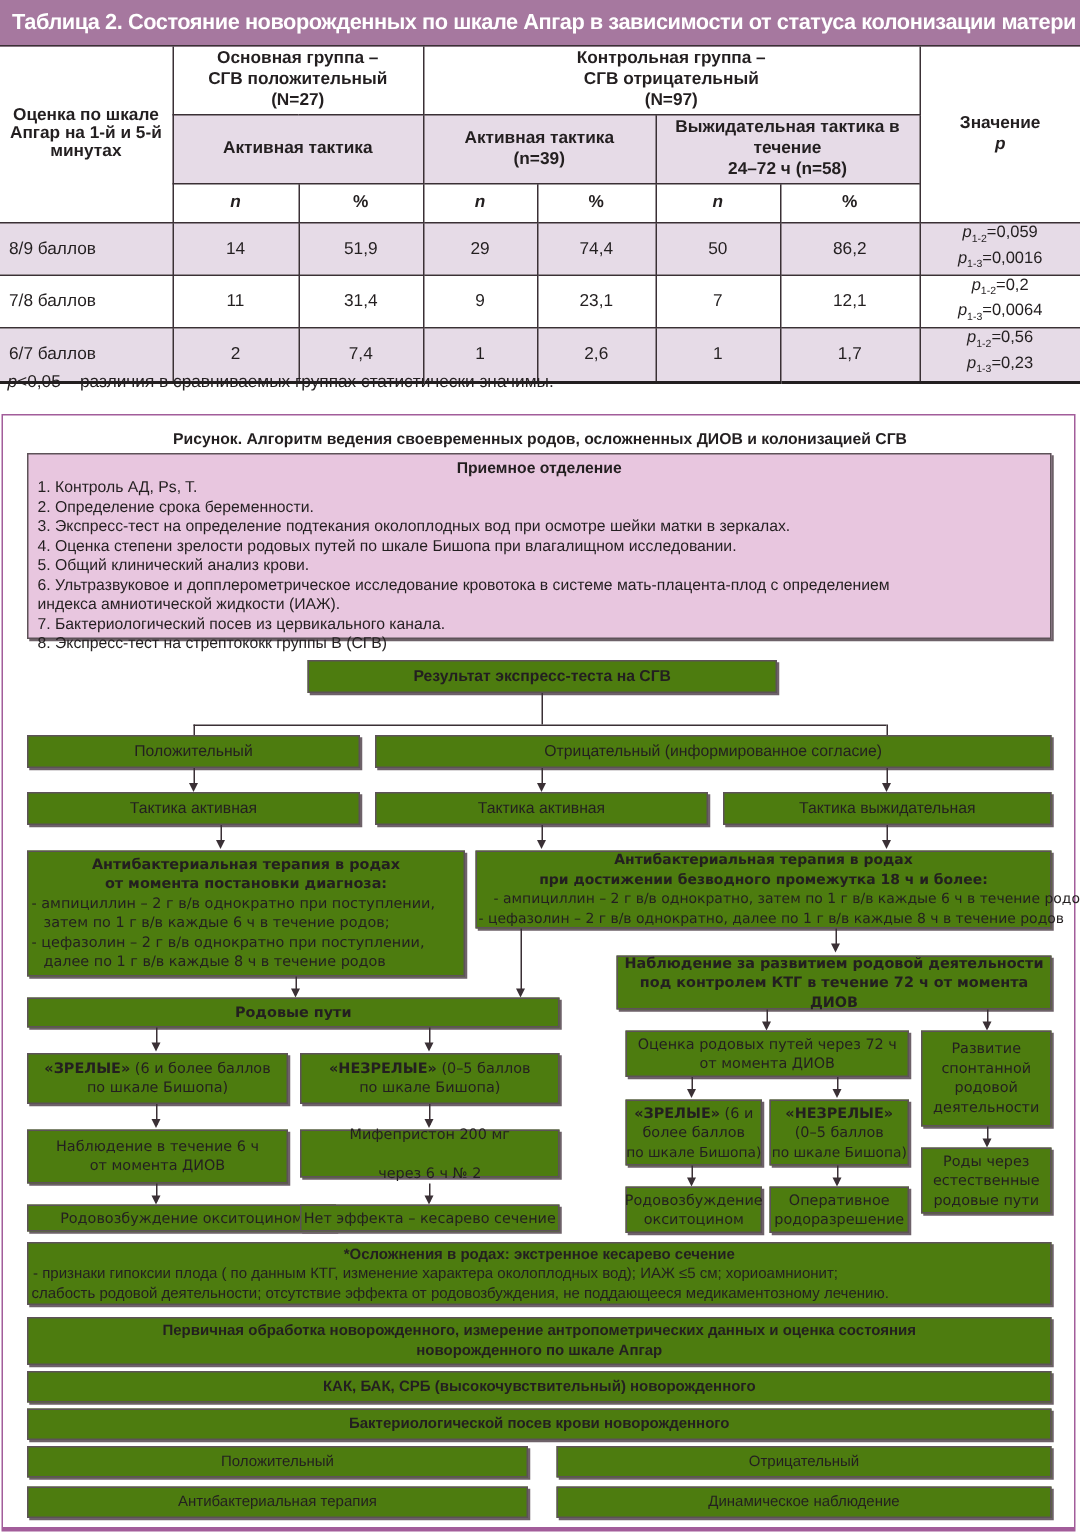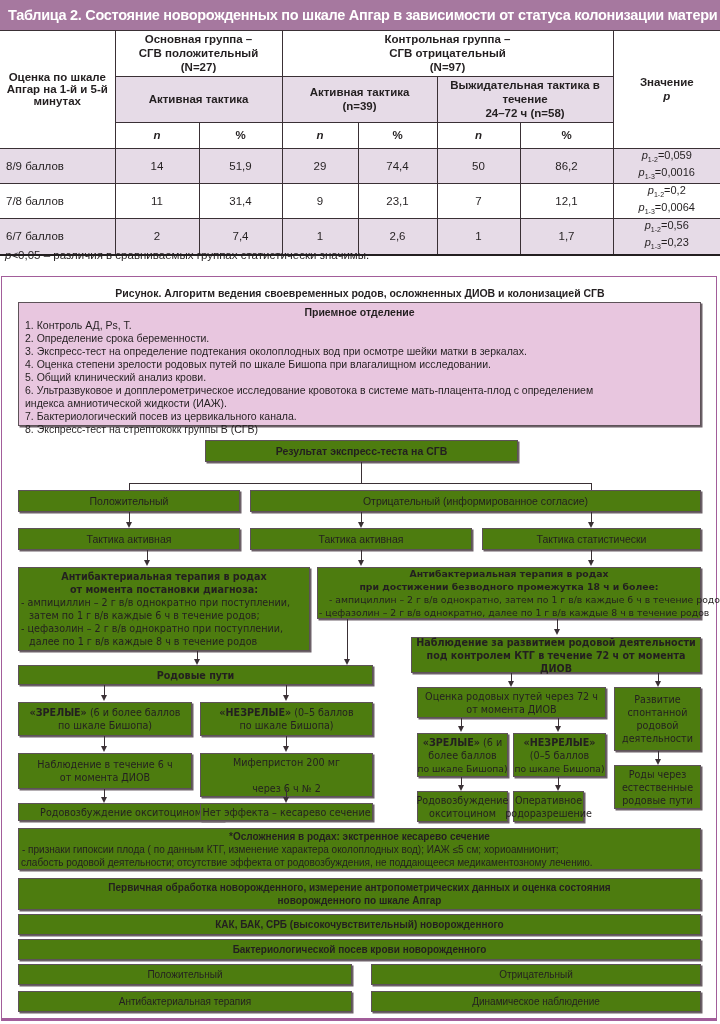--- a/index.html
+++ b/index.html
@@ -170,21 +170,21 @@
 
 <div class="line" style="left:129px;top:512px;width:1px;height:13px;"></div>
 <div class="arrow" style="left:126px;top:522px;"></div>
 <div class="line" style="left:361px;top:512px;width:1px;height:13px;"></div>
 <div class="arrow" style="left:358px;top:522px;"></div>
 <div class="line" style="left:591px;top:512px;width:1px;height:13px;"></div>
 <div class="arrow" style="left:588px;top:522px;"></div>
 
 <div class="box" style="left:18px;top:528px;width:222px;height:22px;">Тактика активная</div>
 <div class="box" style="left:250px;top:528px;width:222px;height:22px;">Тактика активная</div>
-<div class="box" style="left:482px;top:528px;width:219px;height:22px;">Тактика статистически</div>
+<div class="box" style="left:482px;top:528px;width:219px;height:22px;">Тактика выжидательная</div>
 
 <div class="line" style="left:147px;top:550px;width:1px;height:13px;"></div>
 <div class="arrow" style="left:144px;top:560px;"></div>
 <div class="line" style="left:361px;top:550px;width:1px;height:13px;"></div>
 <div class="arrow" style="left:358px;top:560px;"></div>
 <div class="line" style="left:591px;top:550px;width:1px;height:13px;"></div>
 <div class="arrow" style="left:588px;top:560px;"></div>
 
 <div class="box sans2" style="left:18px;top:567px;width:292px;height:84px;align-items:stretch;">
   <div style="font-weight:bold;text-align:center">Антибактериальная терапия в родах</div>
@@ -231,21 +231,21 @@
 
 <div class="line" style="left:104px;top:736px;width:1px;height:14px;"></div>
 <div class="arrow" style="left:101px;top:746px;"></div>
 <div class="line" style="left:286px;top:736px;width:1px;height:14px;"></div>
 <div class="arrow" style="left:283px;top:746px;"></div>
 
 <div class="box sans2" style="left:18px;top:753px;width:174px;height:36px;">
   <div>Наблюдение в течение 6 ч</div>
   <div>от момента ДИОВ</div>
 </div>
-<div class="box sans2" style="left:200px;top:753px;width:173px;height:44px;gap:13px;">
+<div class="box sans2" style="left:200px;top:753px;width:173px;height:32px;gap:13px;">
   <div>Мифепристон 200 мг</div>
   <div>через 6 ч № 2</div>
 </div>
 
 <div class="line" style="left:104px;top:789px;width:1px;height:12px;"></div>
 <div class="arrow" style="left:101px;top:797px;"></div>
 <div class="line" style="left:286px;top:789px;width:1px;height:12px;"></div>
 <div class="arrow" style="left:283px;top:797px;"></div>
 
 <div class="box sans2" style="left:18px;top:803px;width:206px;height:18px;text-align:right;">Родовозбуждение окситоцином</div>
@@ -293,21 +293,21 @@
 
 <div class="line" style="left:461px;top:777px;width:1px;height:12px;"></div>
 <div class="arrow" style="left:458px;top:785px;"></div>
 <div class="line" style="left:558px;top:777px;width:1px;height:12px;"></div>
 <div class="arrow" style="left:555px;top:785px;"></div>
 
 <div class="box sans2" style="left:417px;top:791px;width:91px;height:31px;">
   <div>Родовозбуждение</div>
   <div>окситоцином</div>
 </div>
-<div class="box sans2" style="left:513px;top:791px;width:71px;height:31px;">
+<div class="box sans2" style="left:513px;top:791px;width:93px;height:31px;">
   <div>Оперативное</div>
   <div>родоразрешение</div>
 </div>
 
 <div class="box" style="left:18px;top:828px;width:683px;height:42px;align-items:stretch;font-size:10px;">
   <div style="font-weight:bold;text-align:center">*Осложнения в родах: экстренное кесарево сечение</div>
   <div style="text-align:left;padding-left:3px;white-space:nowrap">- признаки гипоксии плода ( по данным КТГ, изменение характера околоплодных вод); ИАЖ ≤5 см; хориоамнионит;</div>
   <div style="text-align:left;padding-left:2px;white-space:nowrap">слабость родовой деятельности; отсутствие эффекта от родовозбуждения, не поддающееся медикаментозному лечению.</div>
 </div>
 

